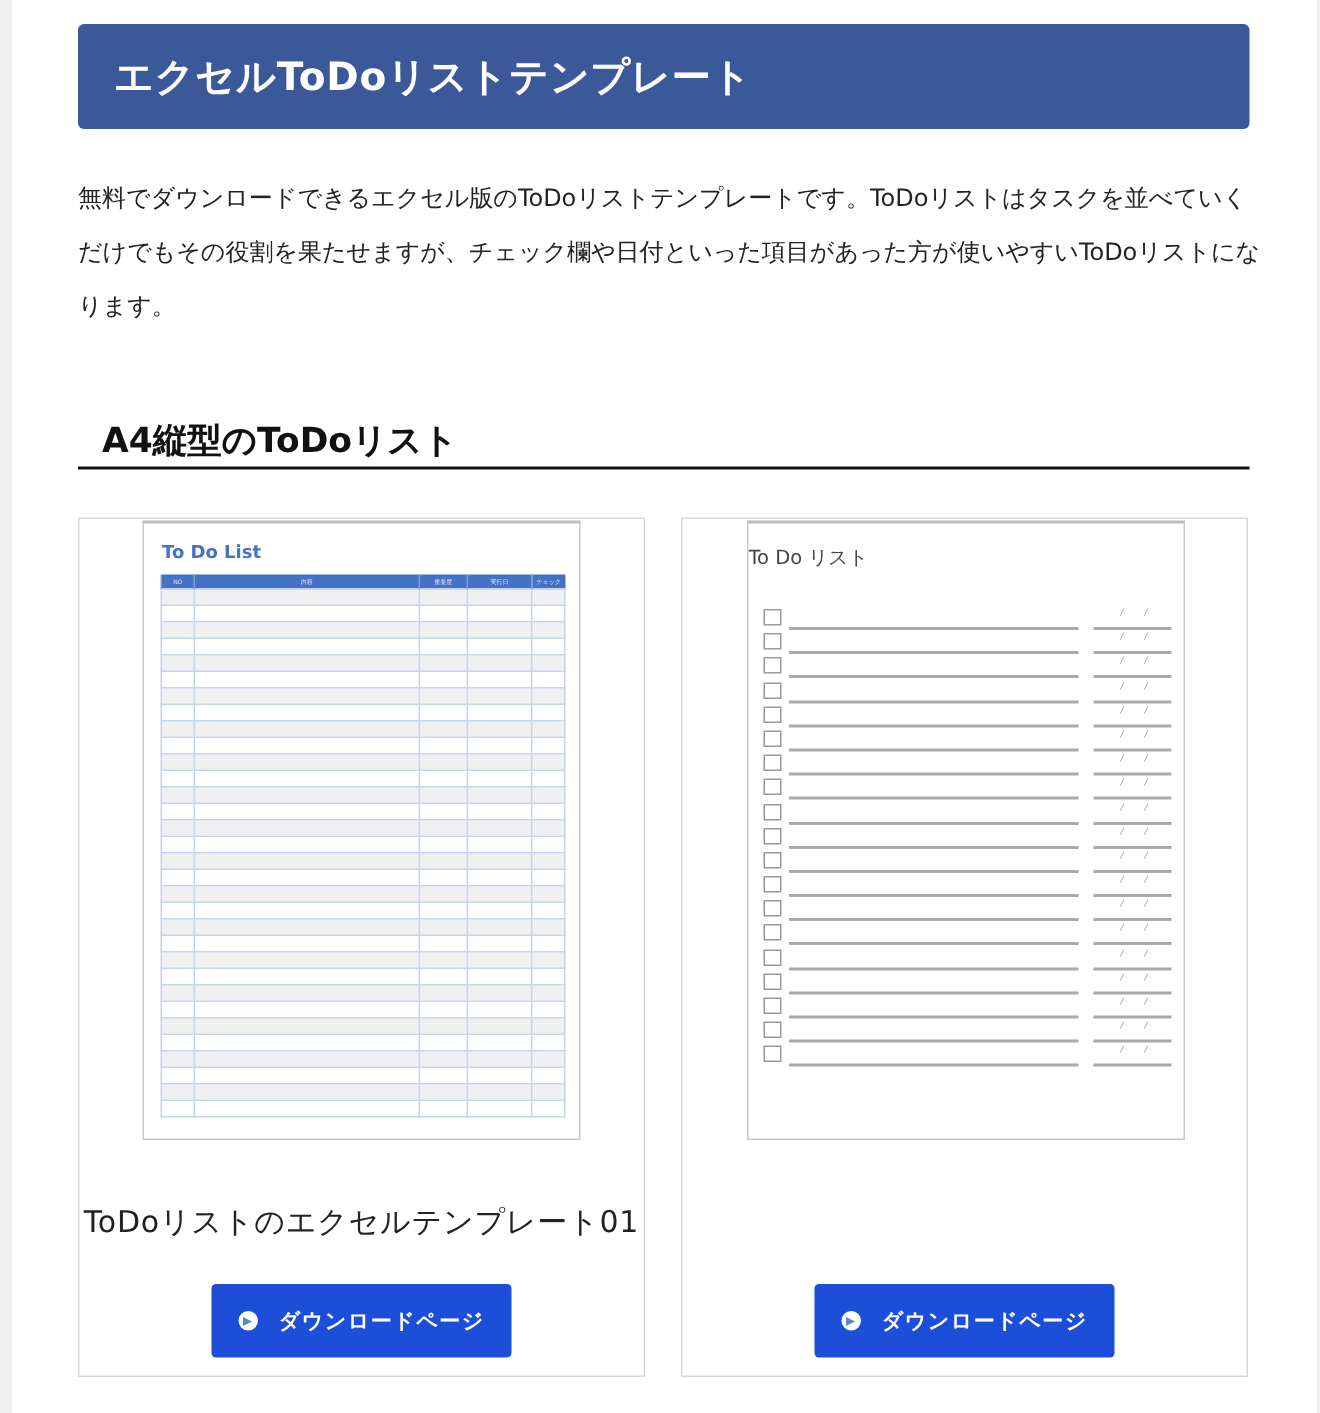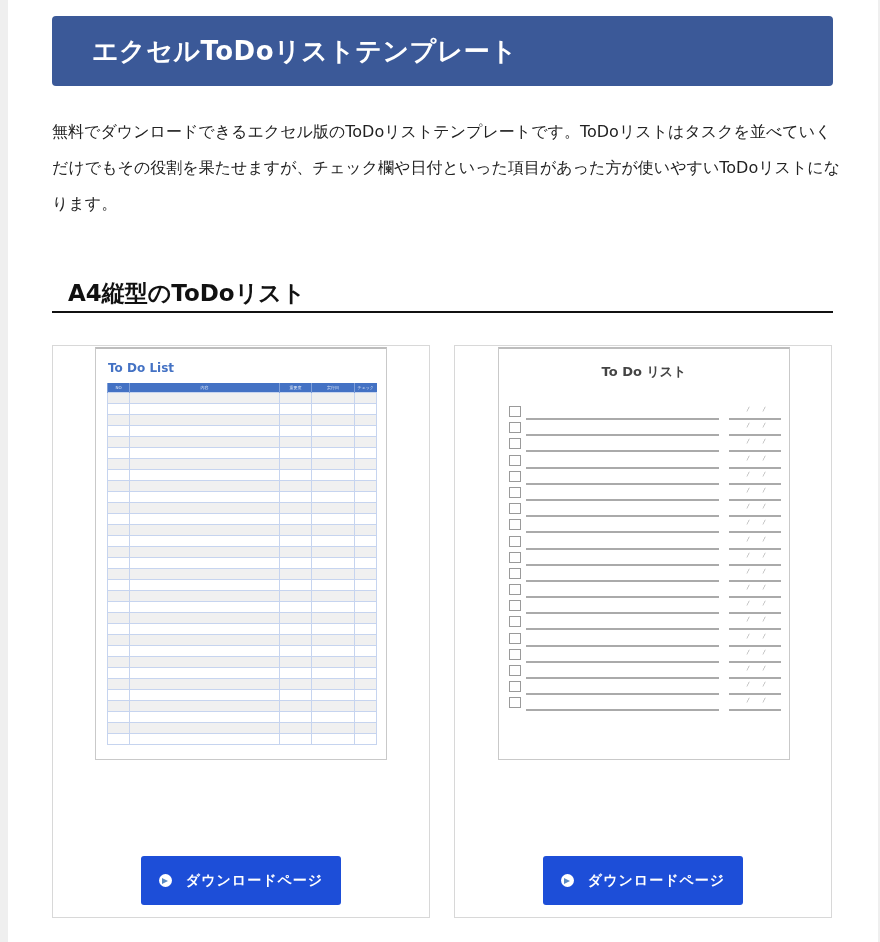--- a/index.html
+++ b/index.html
@@ -6,21 +6,21 @@
   body {
     width:880px; height:942px; overflow:hidden; background:#ffffff;
     font-family:"DejaVu Sans","Liberation Sans",sans-serif; color:#222;
     position:relative;
   }
   .left-gutter { position:absolute; left:0; top:0; width:8px; height:942px; background:#efefef; }
   .right-gutter { position:absolute; right:0; top:0; width:2px; height:942px; background:#efefef; }
   .title-bar {
     position:absolute; left:52px; top:16px; width:781px; height:70px;
     background:#3b5998; border-radius:4px; box-sizing:border-box;
-    display:flex; align-items:center; padding-left:40px;
+    display:flex; align-items:center; padding-left:24px;
   }
   .title-bar h1 { margin:0; color:#fff; font-size:26px; font-weight:bold; letter-spacing:0.5px; }
   .intro {
     position:absolute; left:52px; top:114px; width:790px;
     font-size:16px; line-height:36px; color:#222; margin:0;
   }
   .section-heading {
     position:absolute; left:52px; top:262px; width:781px; margin:16px;
     font-size:23px; font-weight:bold; color:#111;
   }
@@ -62,21 +62,21 @@
   .t1-table { position:absolute; left:11px; top:34px; width:269px; border-collapse:collapse; table-layout:fixed; }
   .t1-table th {
     background:#4472c4; color:#dfe8f7; font-size:4px; height:9px; font-weight:normal;
     border-left:1px solid #7f9fd8; padding:0;
   }
   .t1-table td { height:10px; border:1px solid #c6d4ef; padding:0; }
   .t1-table tr:nth-child(odd) td { background:#f0f0f0; }
   .t1-table tr:nth-child(even) td { background:#ffffff; }
 
   
-  .t2-title { position:absolute; left:0; right:0; top:14px; text-align:center; font-size:13px; font-weight:bold; color:#444; }
+  .t2-title { position:absolute; left:0; right:0; top:14px; font-size:13px; font-weight:normal; color:#444; }
   .t2-rows { position:absolute; left:10px; top:56px; width:276px; }
   .t2-row { position:relative; height:16.2px; }
   .t2-box { position:absolute; left:0; top:1px; width:12px; height:11px; border:1.5px solid #9a9a9a; box-sizing:border-box; background:#fff; }
   .t2-line { position:absolute; left:17px; top:13px; width:193px; height:2px; background:#aaa; }
   .t2-date { position:absolute; left:220px; top:13px; width:52px; height:2px; background:#aaa; }
   .t2-slash { position:absolute; left:238px; top:0px; font-size:6px; color:#999; letter-spacing:6px; font-style:italic; }
 </style>
 </head>
 <body>
 
@@ -333,20 +333,21 @@
           <tr>
             <td></td>
             <td></td>
             <td></td>
             <td></td>
             <td></td>
           </tr>
         </tbody>
     </table>
   </div>
+  <div class="card-caption">ToDoリストのエクセルテンプレート01</div>
   <div class="dl-btn">
     <span class="dl-icon"></span>
     <span>ダウンロードページ</span>
   </div>
 </div>
 
 <div class="card c2">
   <div class="thumb">
     <div class="t2-title">To Do リスト</div>
     <div class="t2-rows" id="t2-rows">

